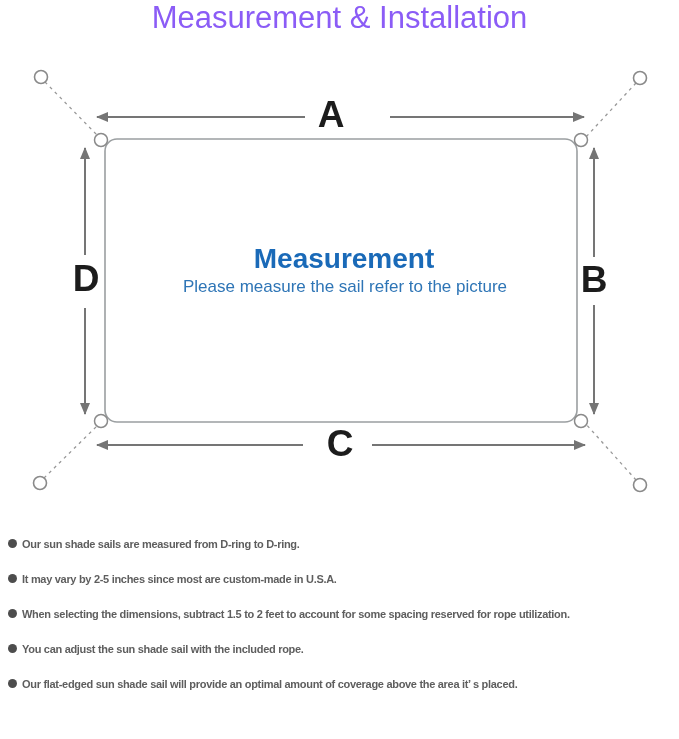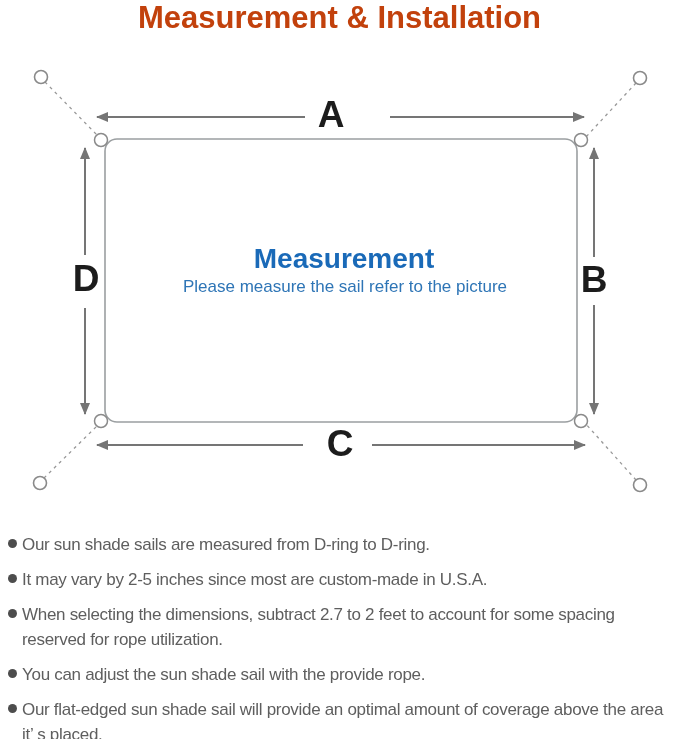--- a/index.html
+++ b/index.html
@@ -15,23 +15,23 @@
     background: #ffffff;
     overflow: hidden;
   }
   .page-title {
     position: absolute;
     top: 0px;
     left: 0;
     width: 100%;
     text-align: center;
     font-size: 31px;
-    font-weight: 700;
+    font-weight: 400;
     letter-spacing: 0px;
-    color: #c2410c;
+    color: #8b5cf6;
     line-height: 36px;
   }
   .diagram-svg {
     position: absolute;
     top: 55px;
     left: 0;
     width: 679px;
     height: 450px;
   }
   .sail-outline {
@@ -93,24 +93,25 @@
   }
   .note-bullet {
     flex: 0 0 9px;
     width: 9px;
     height: 9px;
     border-radius: 50%;
     background: #4d4d4d;
     margin: 7px 5px 0 8px;
   }
   .note-text {
-    font-size: 17px;
+    font-size: 11px;
     line-height: 25px;
     letter-spacing: -0.3px;
     color: #5e5e5e;
+    font-weight: bold;
   }
 </style>
 </head>
 <body>
 
 <div class="stage">
 
   <div class="page-title">Measurement &amp; Installation</div>
 
   <svg class="diagram-svg" viewBox="0 55 679 450" xmlns="http://www.w3.org/2000/svg">
@@ -163,25 +164,25 @@
     <div class="note-item">
       <span class="note-bullet"></span>
       <span class="note-text">Our sun shade sails are measured from D-ring to D-ring.</span>
     </div>
     <div class="note-item">
       <span class="note-bullet"></span>
       <span class="note-text">It may vary by 2-5 inches since most are custom-made in U.S.A.</span>
     </div>
     <div class="note-item">
       <span class="note-bullet"></span>
-      <span class="note-text">When selecting the dimensions, subtract 2.7 to 2 feet to account for some spacing reserved for rope utilization.</span>
+      <span class="note-text">When selecting the dimensions, subtract 1.5 to 2 feet to account for some spacing reserved for rope utilization.</span>
     </div>
     <div class="note-item">
       <span class="note-bullet"></span>
-      <span class="note-text">You can adjust the sun shade sail with the provide rope.</span>
+      <span class="note-text">You can adjust the sun shade sail with the included rope.</span>
     </div>
     <div class="note-item">
       <span class="note-bullet"></span>
       <span class="note-text">Our flat-edged sun shade sail will provide an optimal amount of coverage above the area it’ s placed.</span>
     </div>
   </div>
 
 </div>
 
 </body></html>

